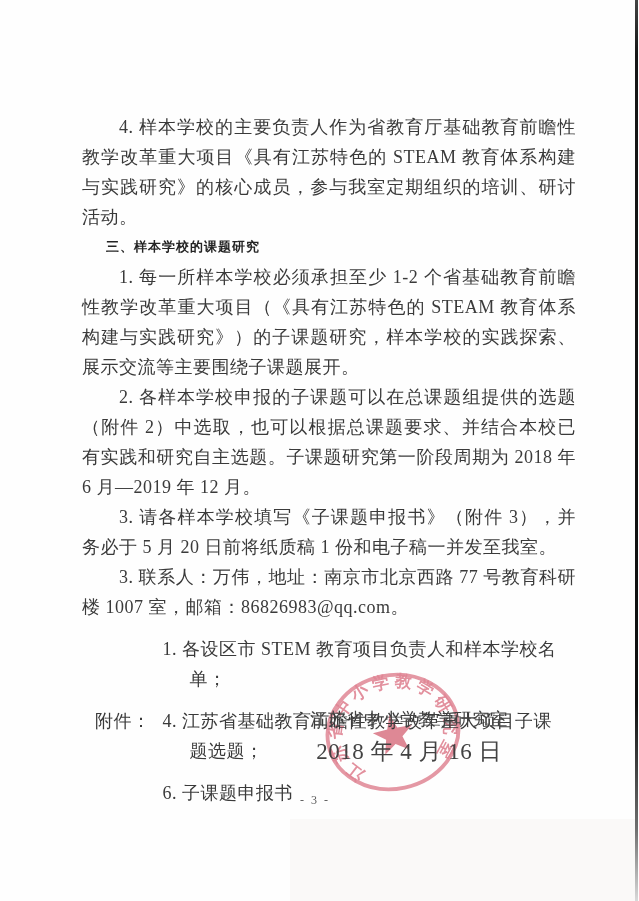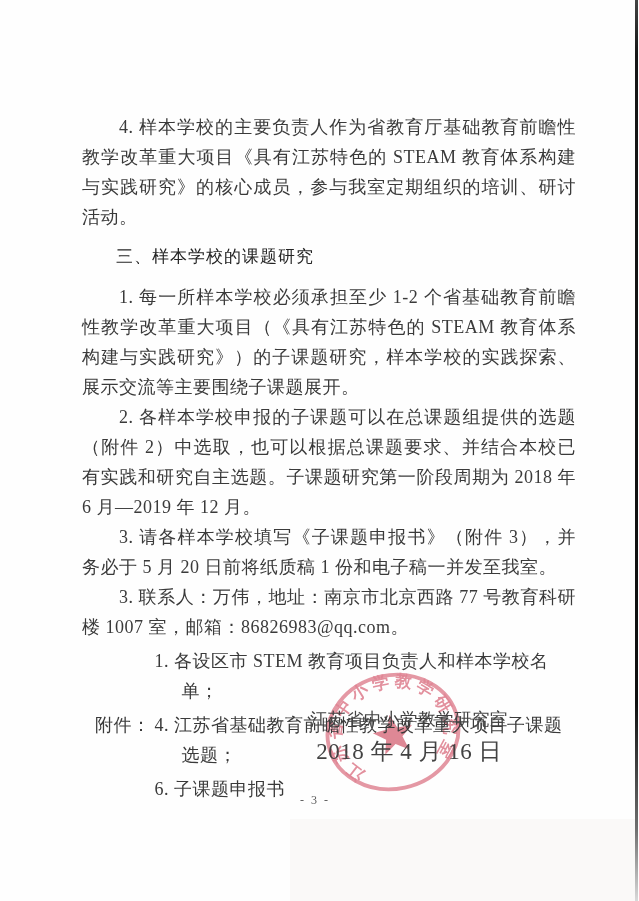--- a/index.html
+++ b/index.html
@@ -31,38 +31,38 @@
   .content {
     position: absolute; left: 82px; top: 112px;
     width: 494px;
     font-size: 18px; line-height: 30px;
     letter-spacing: 0.5px;
     text-align: justify;
     z-index: 2;
   }
   .para { margin: 0; text-indent: 37px; }
   .heading {
-    margin: 10px;
+    margin: 0;
     font-family: "Liberation Sans", "DejaVu Sans", sans-serif;
-    font-weight: normal;
-    font-size: 17px; line-height: 30px;
+    font-weight: bold;
+    font-size: 13px; line-height: 30px;
     color: #242424;
     text-indent: 24px;
     letter-spacing: 1px;
     text-align: left;
   }
   .attachments {
     display: flex;
     margin: 0 0 0 13px;
     align-items: center;
   }
   .att-label { flex: 0 0 auto; white-space: nowrap; }
   .att-items { flex: 1 1 auto; }
   .att-item {
-    margin: 4px;
+    margin: 12px;
     padding-left: 27px;
     text-indent: -27px;
     text-align: left;
   }
   .signature {
     position: absolute; left: 310px; top: 709px;
     width: 198px;
     z-index: 3;
     color: #424242;
   }

